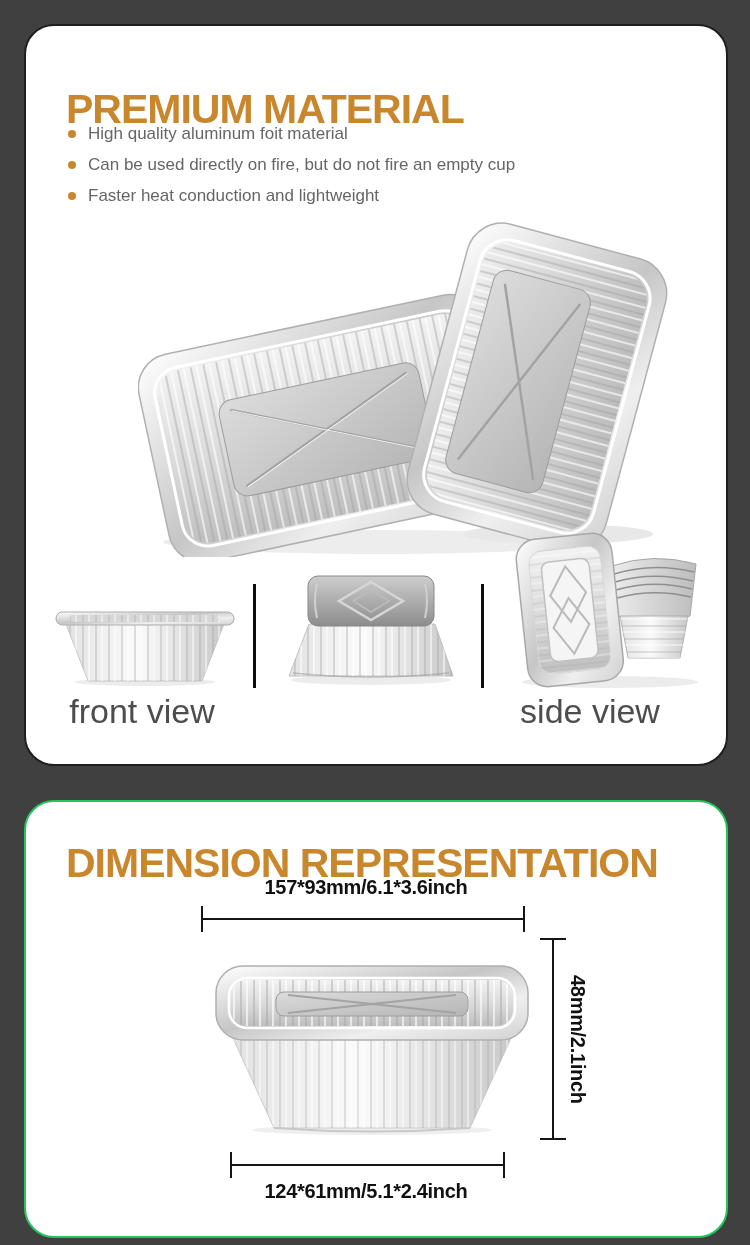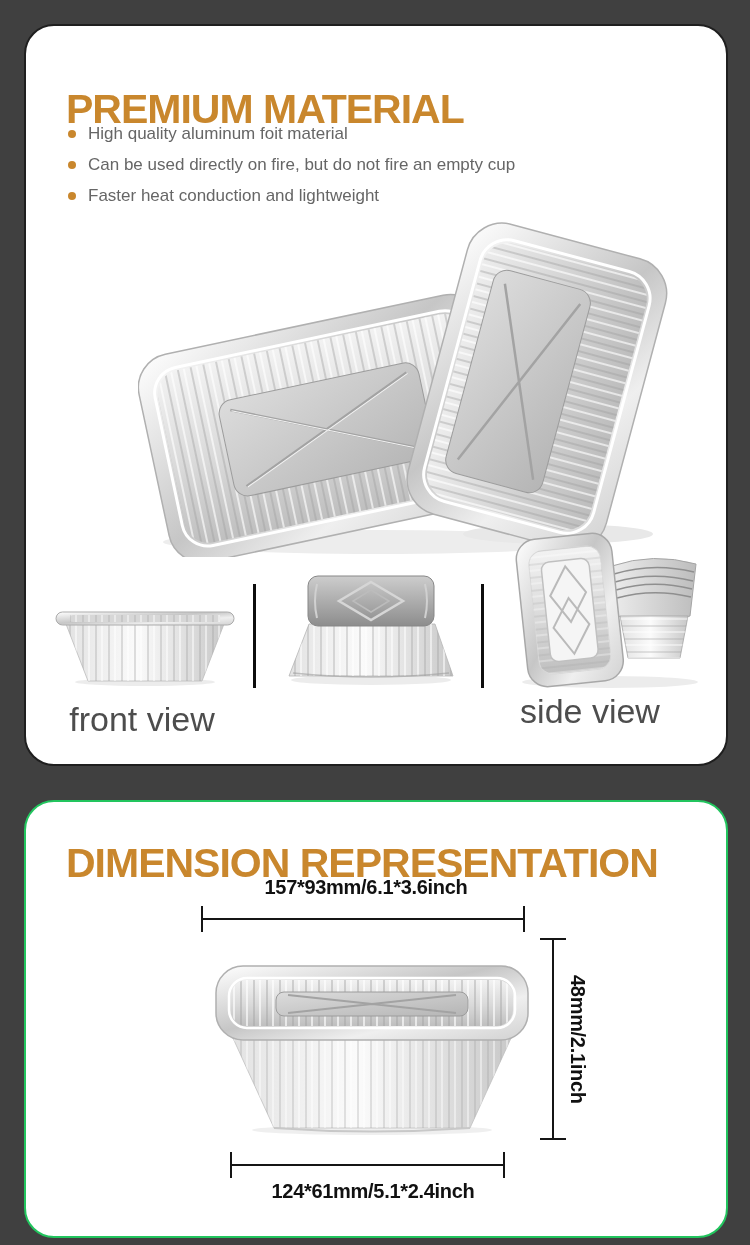--- a/index.html
+++ b/index.html
@@ -20,27 +20,27 @@
   .photo{position:absolute;}
   #main-photo{left:112px;top:196px;}
   #front-photo{left:28px;top:576px;}
   #top-photo{left:253px;top:548px;}
   #side-photo{left:484px;top:506px;}
   .divider{position:absolute;top:558px;width:3px;height:104px;background:#0d0d0d;}
   #divider-1{left:227px;}
   #divider-2{left:455px;}
   .view-label{position:absolute;top:666px;width:200px;text-align:center;
               font-size:34px;color:#4d4d4d;white-space:nowrap;}
-  #front-label{left:16px;margin-top:8px;}
+  #front-label{left:16px;}
   #top-label{left:256px;}
   #side-label{left:464px;}
   .dim-text{position:absolute;font-size:20px;font-weight:bold;letter-spacing:-0.3px;
             color:#111111;text-align:center;white-space:nowrap;}
   #dim-top-text{left:165px;top:74px;width:350px;}
-  #dim-bottom-text{left:162px;top:378px;width:370px;}
+  #dim-bottom-text{left:155px;top:378px;width:370px;}
   #dim-height-text{left:540px;top:136px;height:202px;writing-mode:vertical-rl;
                    display:flex;align-items:center;justify-content:center;text-align:center;}
   .hdim{position:absolute;height:26px;}
   #dim-line-top{left:175px;top:104px;width:324px;}
   #dim-line-bottom{left:204px;top:350px;width:275px;}
   .hdim .line{position:absolute;left:0;right:0;top:12px;height:2px;background:#151515;}
   .hdim .tick{position:absolute;top:0;width:2px;height:26px;background:#151515;}
   .hdim .tick.l{left:0;} .hdim .tick.r{right:0;}
   .vdim{position:absolute;width:26px;}
   #dim-line-height{left:514px;top:136px;height:202px;}

